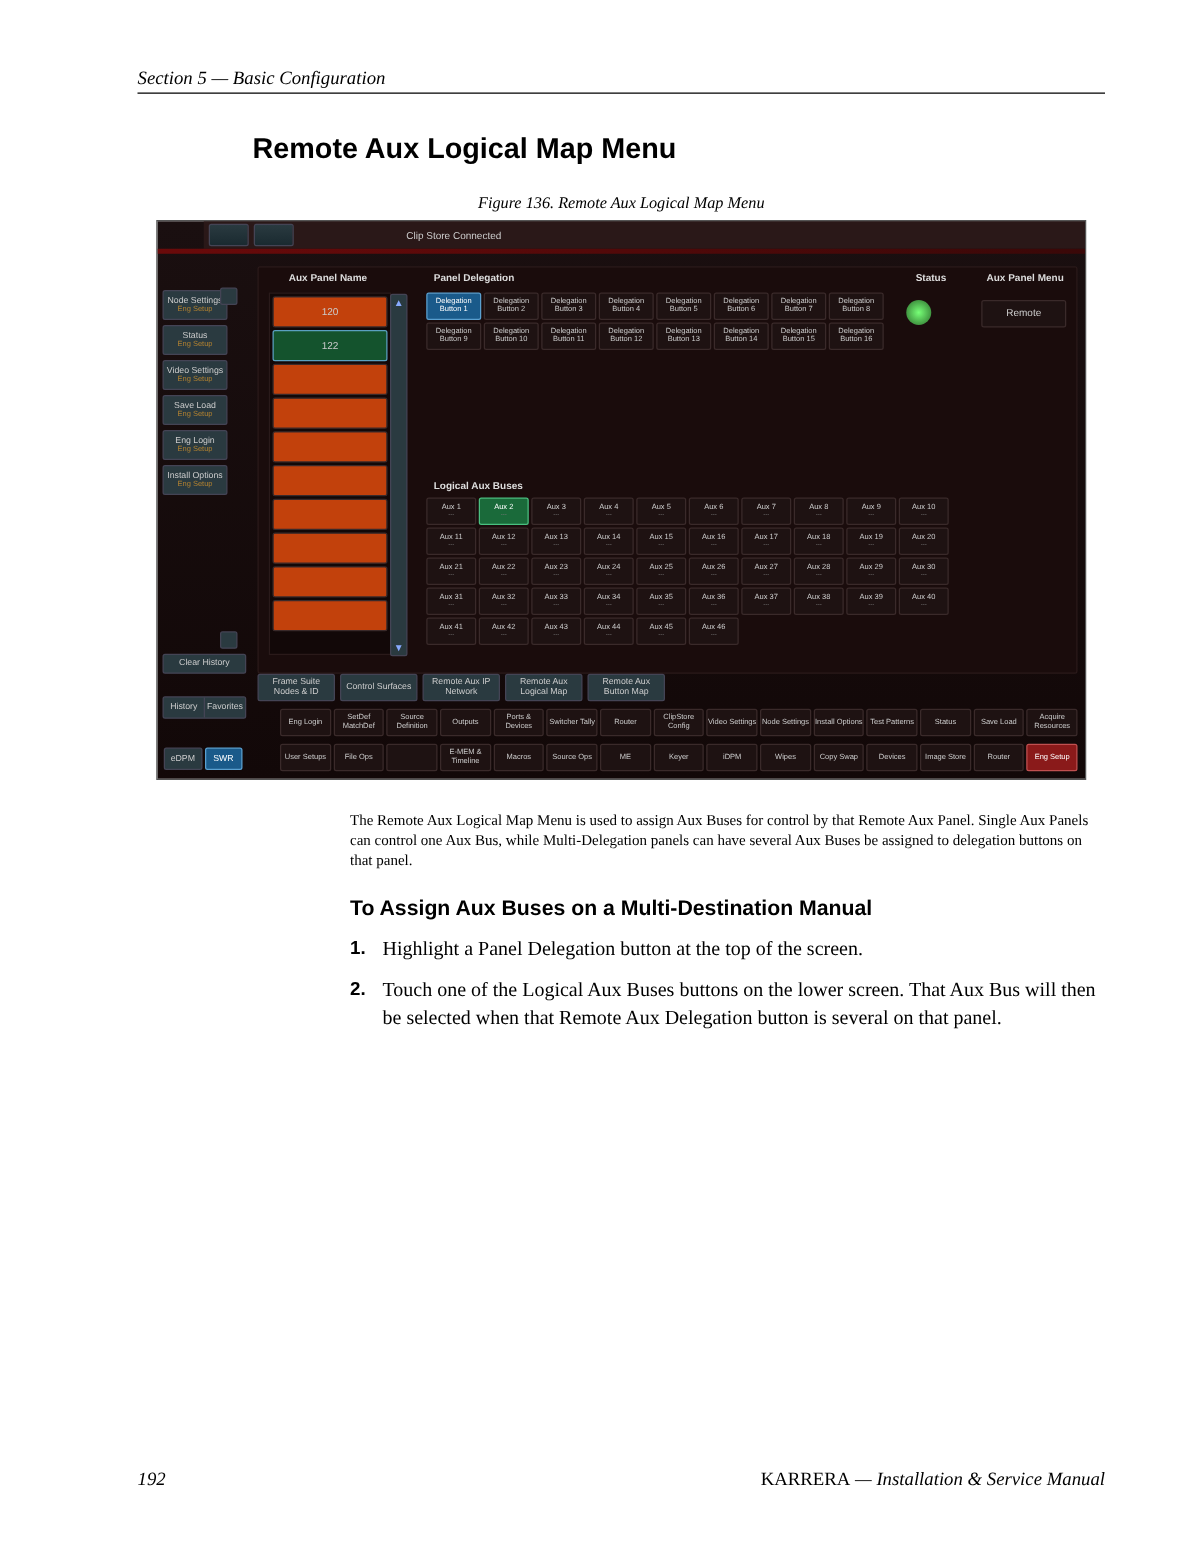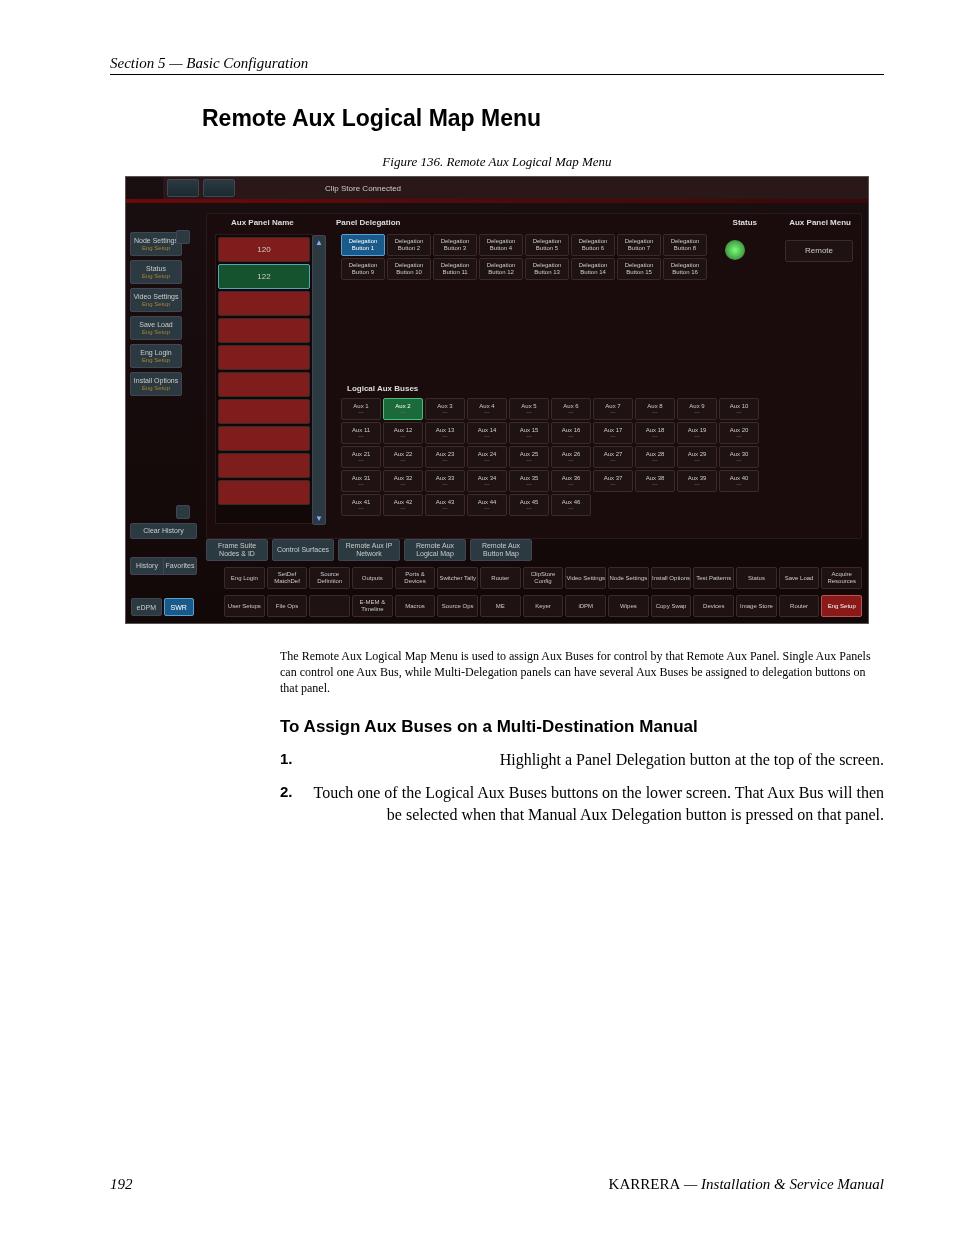--- a/index.html
+++ b/index.html
@@ -191,21 +191,21 @@
     background: #120808;
     border: 1px solid #2a1a1a;
     display: flex;
     flex-direction: column;
     gap: 2px;
     padding: 2px;
     box-sizing: border-box;
   }
   .ss-listcol .slot {
     height: 23px;
-    background: #7f1d1d;
+    background: #c2410c;
     border: 1px solid #3a2a2a;
     border-radius: 2px;
     color: #ccc;
     font: 8px Arial, sans-serif;
     text-align: center;
     line-height: 23px;
   }
   .ss-listcol .slot.sel {
     border-color: #5aa0c0;
     background: #14532d;
@@ -390,21 +390,20 @@
     list-style: none;
     counter-reset: step;
     font-size: 16px;
     line-height: 1.35;
   }
   .steps li {
     counter-increment: step;
     position: relative;
     padding-left: 26px;
     margin-bottom: 12px;
-    text-align: right;
   }
   .steps li::before {
     content: counter(step) ".";
     position: absolute;
     left: 0;
     font-weight: bold;
     font-family: Arial, sans-serif;
     font-size: 15px;
   }
   .footer {
@@ -477,21 +476,21 @@
       <div>History</div>
       <div>Favorites</div>
     </div>
     <div class="ss-b2">
       <div>eDPM</div>
       <div style="background:#1a5a8a;border-color:#5aa0d0;color:#fff;">SWR</div>
     </div>
 
     <div class="ss-center">
       <div class="ss-col-head" style="left:24px;top:4px;">Aux Panel Name</div>
-      <div class="ss-col-head" style="left:129px;top:4px;">Panel Delegation</div>
+      <div class="ss-col-head" style="left:140px;top:4px;">Panel Delegation</div>
       <div class="ss-col-head" style="right:104px;top:4px;">Status</div>
       <div class="ss-col-head" style="right:10px;top:4px;">Aux Panel Menu</div>
       <div class="ss-col-head" style="left:140px;top:170px;">Logical Aux Buses</div>
 
       <div class="ss-listcol" id="auxlist">
         <div class="slot">120</div>
           <div class="slot sel">122</div>
           <div class="slot"></div>
           <div class="slot"></div>
           <div class="slot"></div>
@@ -805,21 +804,21 @@
         <div class="bt hot">Eng Setup</div>
       </div>
   </div>
 
   <p class="body-text">The Remote Aux Logical Map Menu is used to assign Aux Buses for control by that Remote Aux Panel. Single Aux Panels can control one Aux Bus, while Multi-Delegation panels can have several Aux Buses be assigned to delegation buttons on that panel.</p>
 
   <h3 class="sub-heading">To Assign Aux Buses on a Multi-Destination Manual</h3>
 
   <ol class="steps" id="steps">
       <li>Highlight a Panel Delegation button at the top of the screen.</li>
-      <li>Touch one of the Logical Aux Buses buttons on the lower screen. That Aux Bus will then be selected when that Manual Aux Delegation button is pressed on that panel.</li>
+      <li>Touch one of the Logical Aux Buses buttons on the lower screen. That Aux Bus will then be selected when that Remote Aux Delegation button is several on that panel.</li>
     </ol>
 </div>
 
 <div class="footer">
   <span class="pagenum">192</span>
   <span class="booktitle">
     <span class="brand">KARRERA</span><span> — Installation &amp; Service Manual</span>
   </span>
 </div>
 

